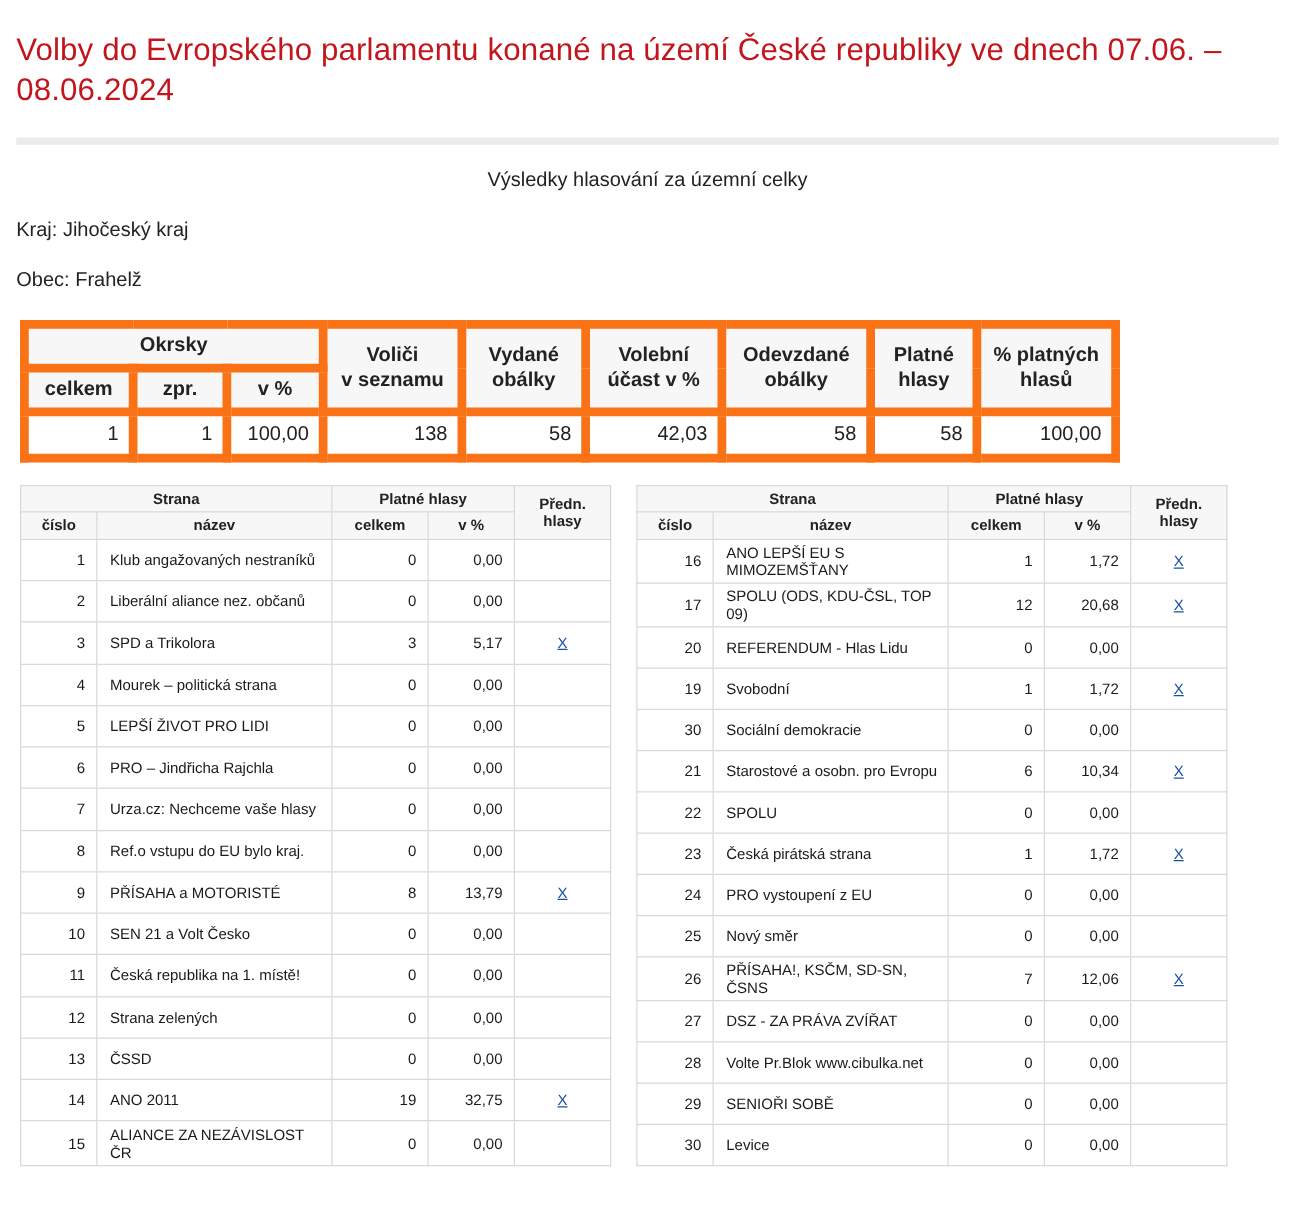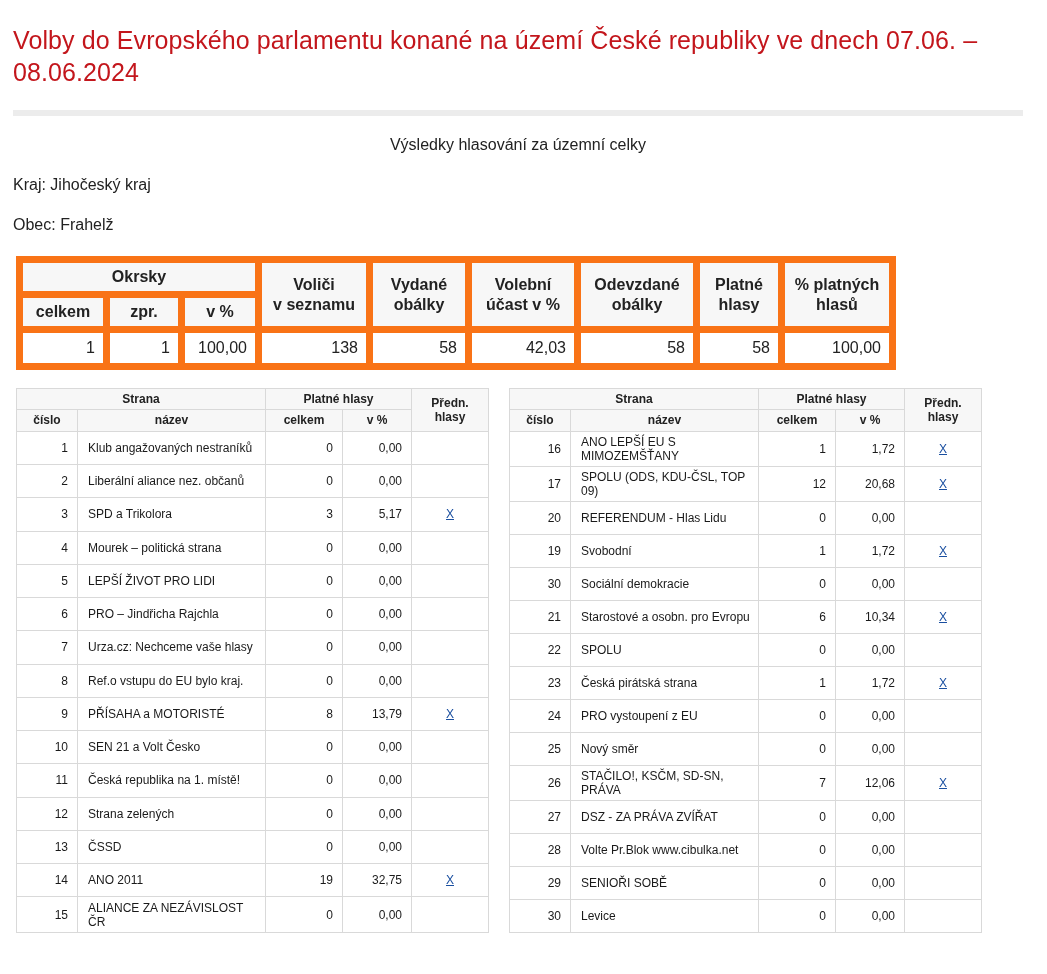--- a/index.html
+++ b/index.html
@@ -398,21 +398,21 @@
           </tr>
           <tr>
             <td class="cell-cislo">25</td>
             <td class="cell-nazev">Nový směr</td>
             <td class="cell-celkem">0</td>
             <td class="cell-vpct">0,00</td>
             <td class="cell-predn"></td>
           </tr>
           <tr>
             <td class="cell-cislo">26</td>
-            <td class="cell-nazev">STAČILO!, KSČM, SD-SN, PRÁVA</td>
+            <td class="cell-nazev">PŘÍSAHA!, KSČM, SD-SN, ČSNS</td>
             <td class="cell-celkem">7</td>
             <td class="cell-vpct">12,06</td>
             <td class="cell-predn"><a class="predn-link" href="#">X</a></td>
           </tr>
           <tr>
             <td class="cell-cislo">27</td>
             <td class="cell-nazev">DSZ - ZA PRÁVA ZVÍŘAT</td>
             <td class="cell-celkem">0</td>
             <td class="cell-vpct">0,00</td>
             <td class="cell-predn"></td>

